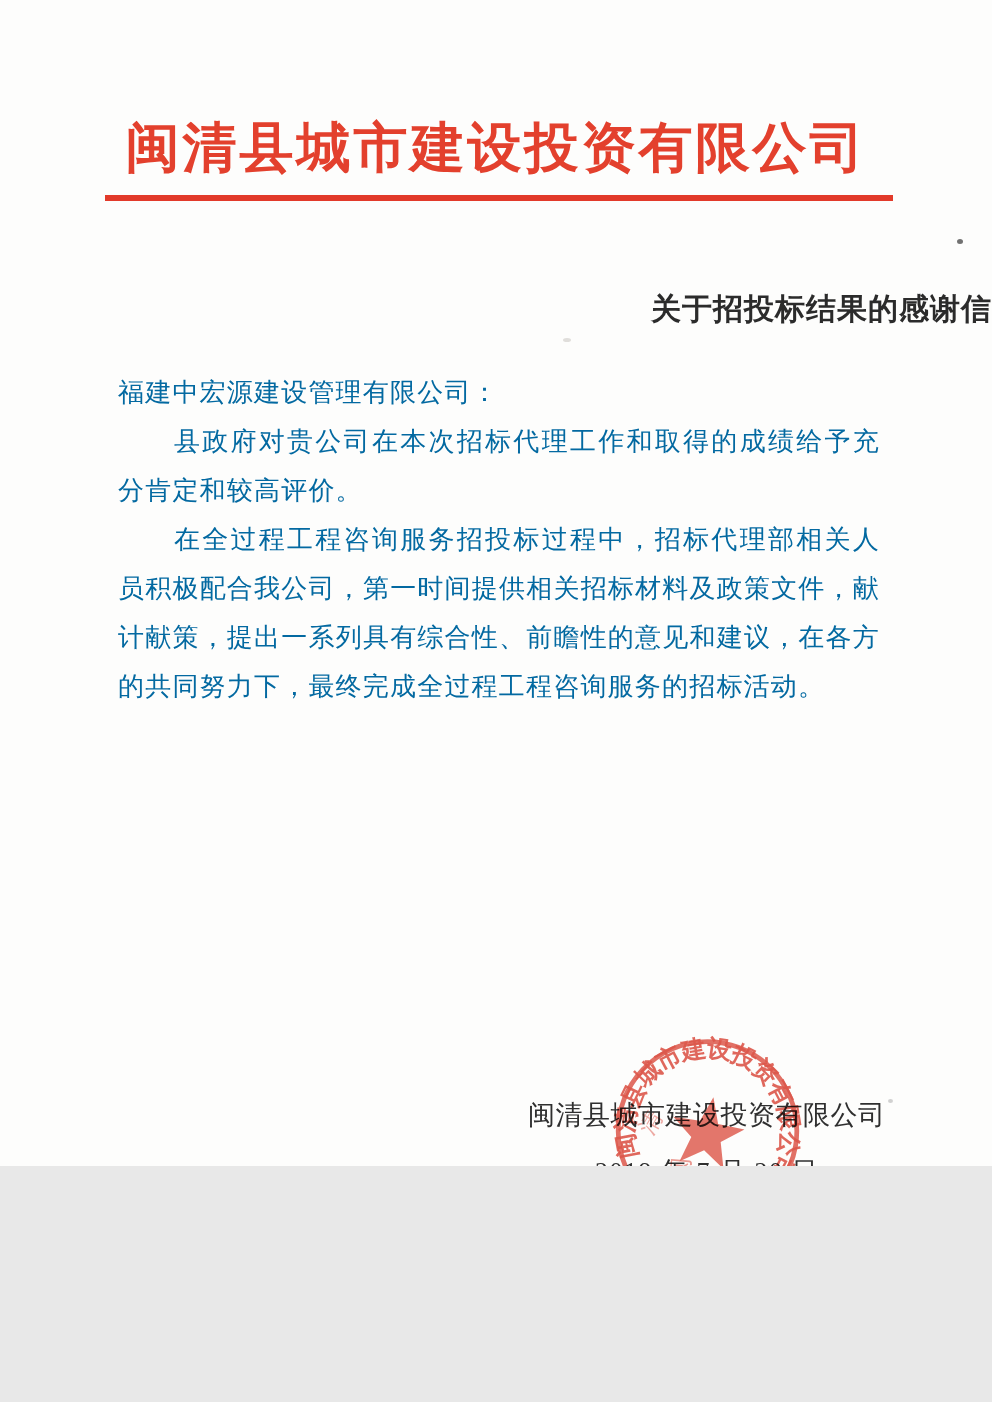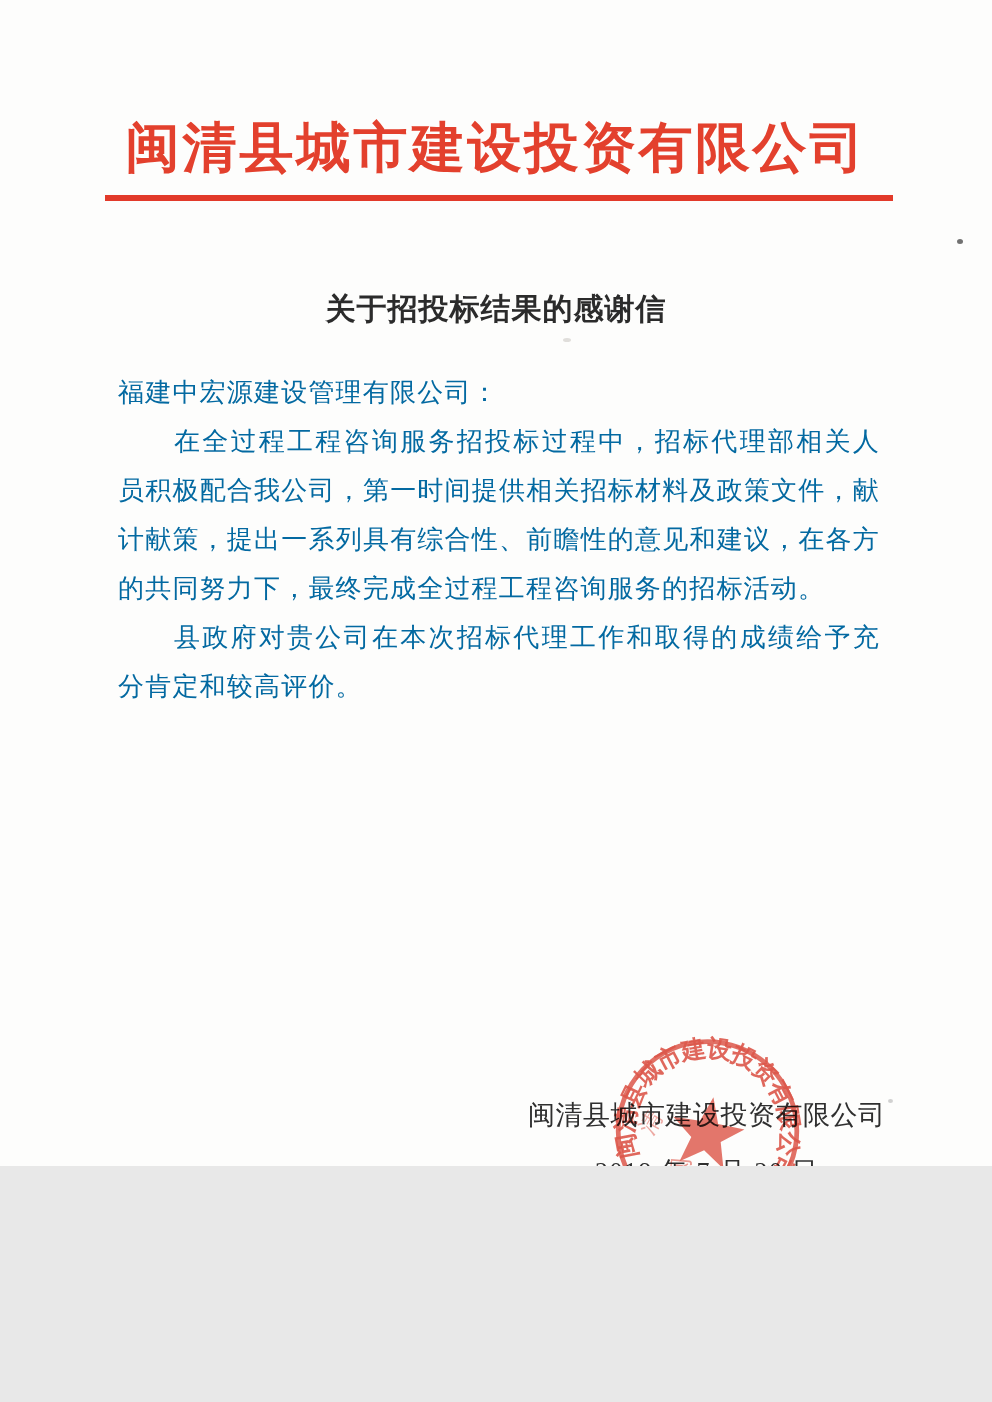--- a/index.html
+++ b/index.html
@@ -25,21 +25,21 @@
   }
   .letterhead-rule {
     position:absolute; top:195px; left:105px;
     width:788px; height:6px;
     background:#e23a2a;
   }
   
   .doc-title {
     position:absolute; top:289px; left:0; width:992px;
     margin:0;
-    text-align:center;
+    text-align:right;
     font-family:"Liberation Sans","DejaVu Sans",sans-serif;
     font-weight:700;
     font-size:30px;
     letter-spacing:1px;
     color:#2b2b2b;
   }
   
   .letter-body {
     position:absolute; top:368px; left:118px;
     width:762px;
@@ -92,22 +92,22 @@
 
 <div class="page">
 
   <div class="letterhead">闽清县城市建设投资有限公司</div>
   <div class="letterhead-rule"></div>
 
   <h1 class="doc-title">关于招投标结果的感谢信</h1>
 
   <div class="letter-body">
     <p class="salutation">福建中宏源建设管理有限公司：</p>
+    <p class="para">县政府对贵公司在本次招标代理工作和取得的成绩给予充分肯定和较高评价。</p>
     <p class="para">在全过程工程咨询服务招投标过程中，招标代理部相关人员积极配合我公司，第一时间提供相关招标材料及政策文件，献计献策，提出一系列具有综合性、前瞻性的意见和建议，在各方的共同努力下，最终完成全过程工程咨询服务的招标活动。</p>
-    <p class="para">县政府对贵公司在本次招标代理工作和取得的成绩给予充分肯定和较高评价。</p>
   </div>
 
   <div class="signature">闽清县城市建设投资有限公司</div>
   <div class="sign-date">2019 年 7 月 20 日</div>
 
   <div class="stamp">
     <svg viewBox="0 0 200 200" xmlns="http://www.w3.org/2000/svg">
       <defs>
         <path id="ringArc" d="M 32.5,139 A 78,78 0 1 1 167.5,139"></path>
         <path id="serialArc" d="M 48.6,161.3 A 80,80 0 0 0 151.4,161.3"></path>

